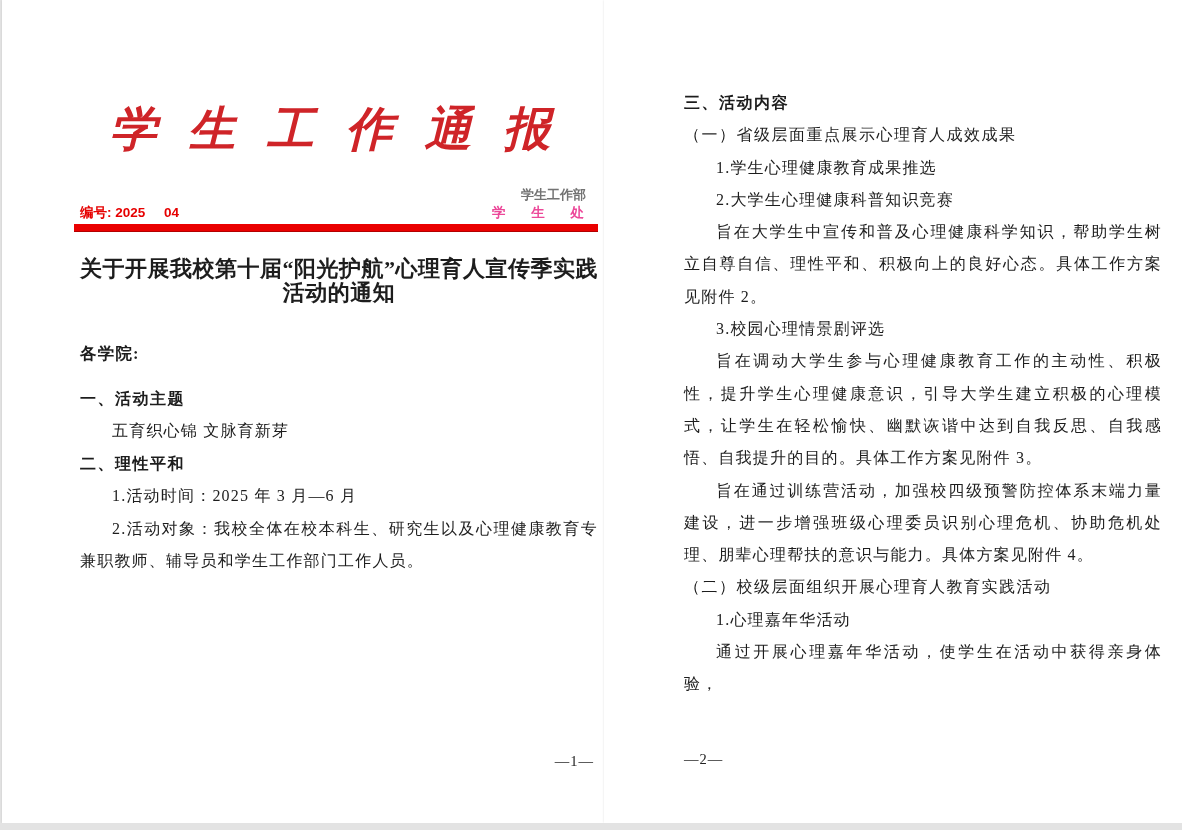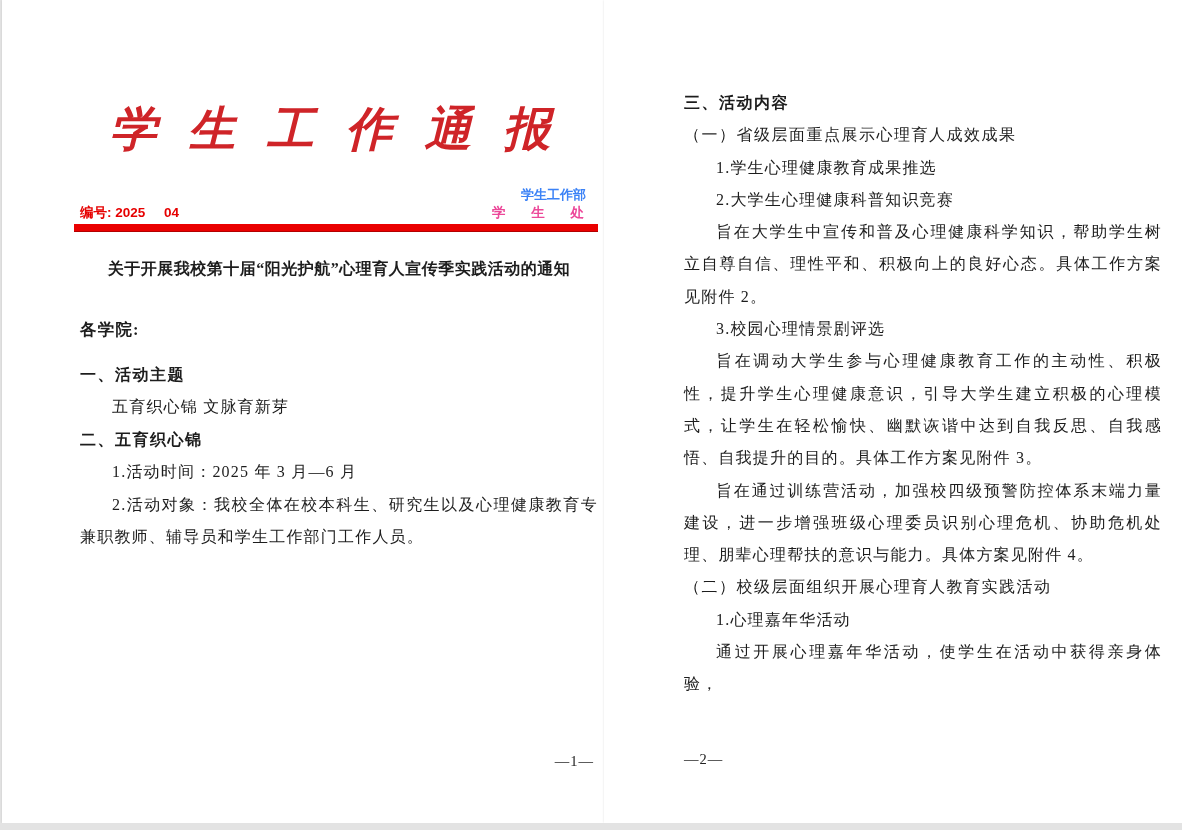--- a/index.html
+++ b/index.html
@@ -31,21 +31,21 @@
     letter-spacing: 10px;
     color: #cf2428;
     white-space: nowrap;
   }
   .dept-top {
     position: absolute;
     top: 186px; right: 82px;
     font-family: "Liberation Sans", sans-serif;
     font-size: 13px;
     font-weight: bold;
-    color: #3b82f6;
+    color: #737373;
     white-space: pre;
   }
   .issue-row {
     position: absolute;
     top: 204px; left: 78px; right: 71px;
     display: flex;
     justify-content: space-between;
     align-items: flex-start;
     gap: 27px;
   }
@@ -84,21 +84,21 @@
   .body-right {
     position: absolute;
     top: 87px; left: 80px; right: 66px;
     font-size: 16px;
     line-height: 32.3px;
     letter-spacing: 1.2px;
   }
   .doc-title {
     text-align: center;
     font-weight: bold;
-    font-size: 16px;
+    font-size: 22px;
     line-height: 24px;
     letter-spacing: 0.5px;
   }
   .salutation {
     margin-top: 36px;
     font-weight: bold;
     font-size: 16.5px;
     line-height: 26px;
   }
   .para {
@@ -152,21 +152,21 @@
   <div class="body-left">
     <div class="doc-title">关于开展我校第十届“阳光护航”心理育人宣传季实践活动的通知</div>
 
     <div class="salutation">各学院:</div>
 
 
     <div class="section-heading gap-top">一、活动主题</div>
 
     <div class="indent-line">五育织心锦  文脉育新芽</div>
 
-    <div class="section-heading">二、五育织心锦</div>
+    <div class="section-heading">二、理性平和</div>
 
     <div class="indent-line">1.活动时间：2025 年 3 月—6 月</div>
 
     <div class="para">2.活动对象：我校全体在校本科生、研究生以及心理健康教育专兼职教师、辅导员和学生工作部门工作人员。</div>
   </div>
 
   <div class="page-num page-num-1">—1—</div>
 </div>
 
 <div class="page page-right">

